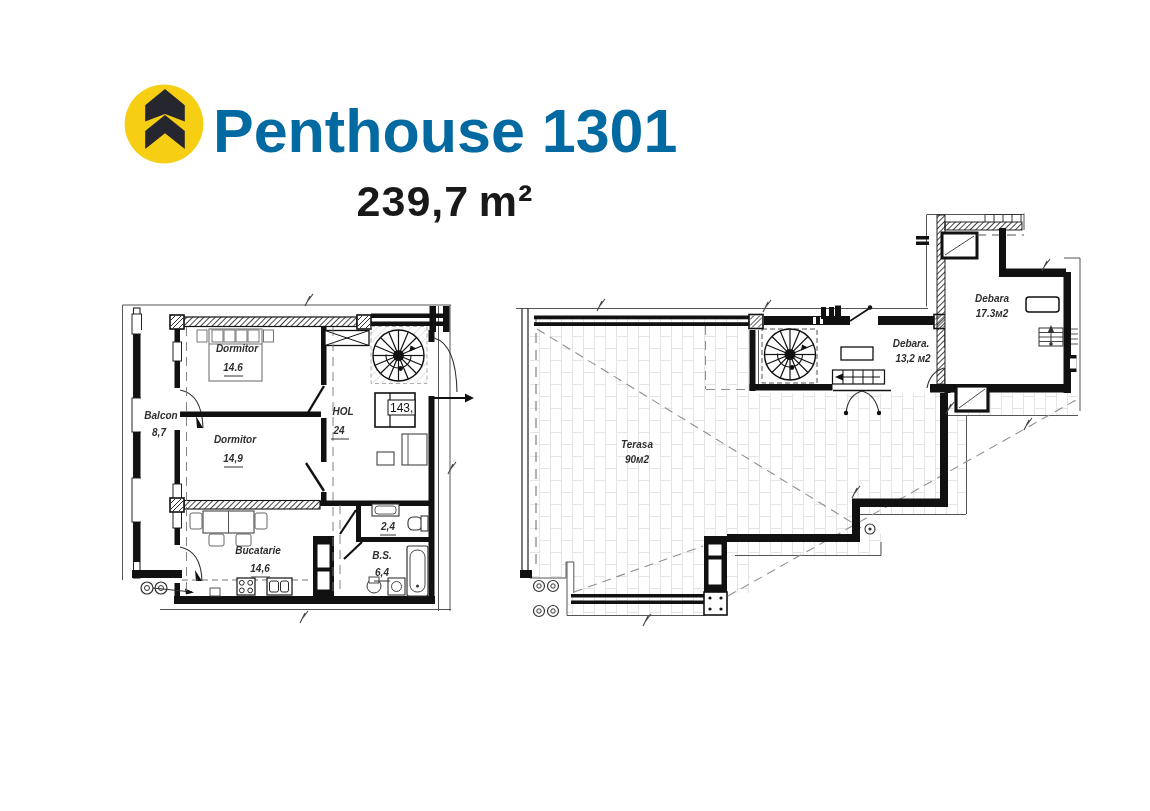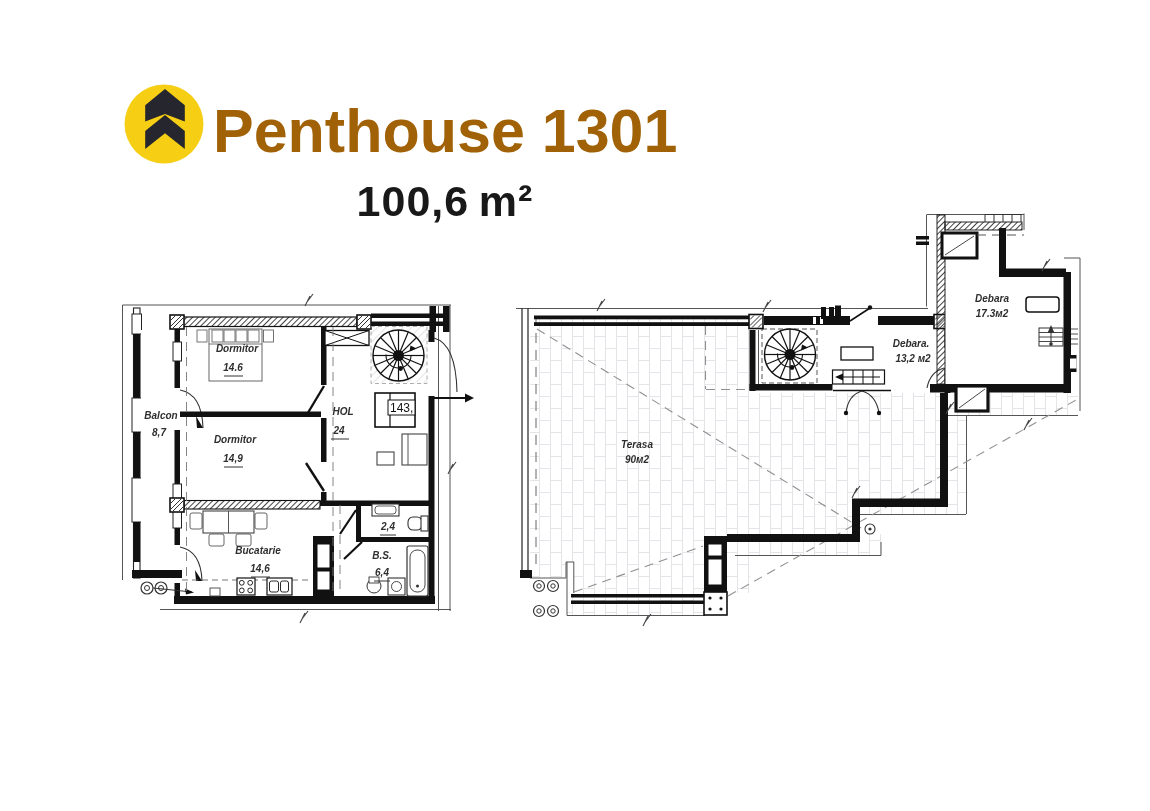--- a/index.html
+++ b/index.html
@@ -1,17 +1,17 @@
 <!DOCTYPE html>
 <html><head>
 <meta charset="utf-8">
 <style>
 html,body{margin:0;padding:0;background:#ffffff;width:1150px;height:811px;overflow:hidden;}
 body{font-family:"Liberation Sans",sans-serif;position:relative;}
-.title{position:absolute;left:213px;top:96px;font-size:61px;font-weight:bold;color:#a16207;letter-spacing:0px;}
+.title{position:absolute;left:213px;top:96px;font-size:61px;font-weight:bold;color:#0369a1;letter-spacing:0px;}
 .sub{position:absolute;left:0px;top:177px;width:890px;text-align:center;font-size:43px;font-weight:bold;color:#191919;letter-spacing:1px;}
 svg{position:absolute;left:0;top:0;}
 .lbl{font-family:"Liberation Sans",sans-serif;font-style:italic;font-weight:bold;fill:#2e2e2e;}
 </style>
 </head>
 <body>
 
 <svg width="1150" height="811" viewBox="0 0 1150 811">
 <defs>
 <pattern id="tile" width="22" height="24" patternUnits="userSpaceOnUse">
@@ -426,13 +426,13 @@
 <use href="#zig" x="1042" y="265"></use>
 <use href="#zig" x="1024" y="424"></use>
 <use href="#zig" x="643" y="620"></use>
 <use href="#zig" x="597" y="305"></use>
 <use href="#zig" x="946" y="408"></use>
 </g>
 </svg>
 
 <div class="title">Penthouse 1301</div>
 
-<div class="sub">100,6 m²</div>
+<div class="sub">239,7 m²</div>
 
 </body></html>

